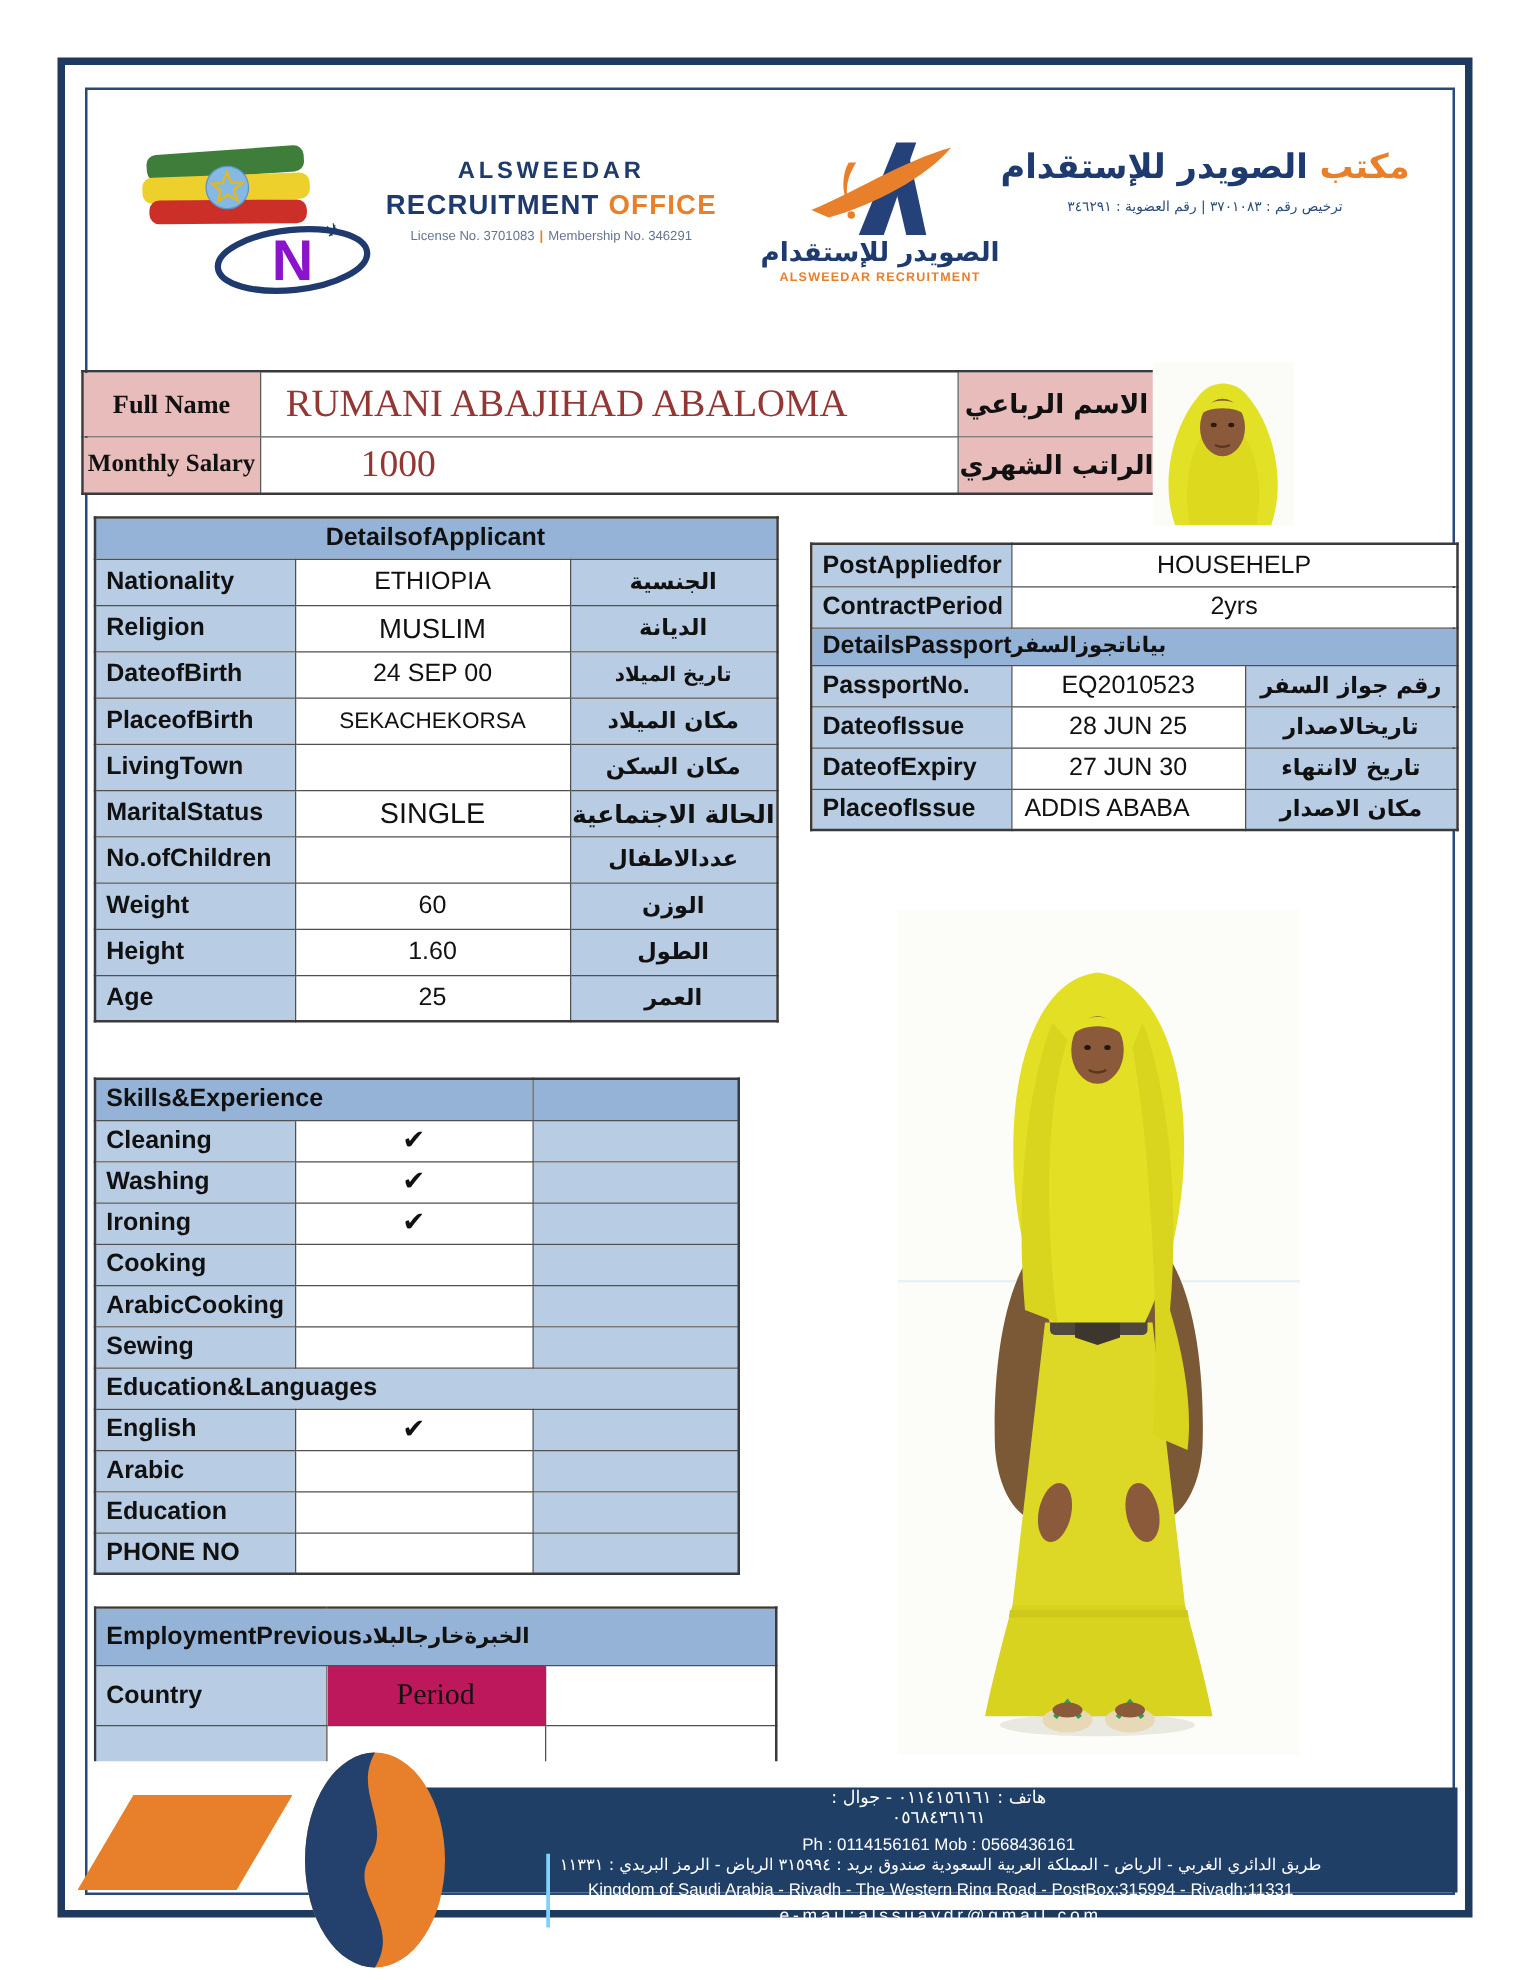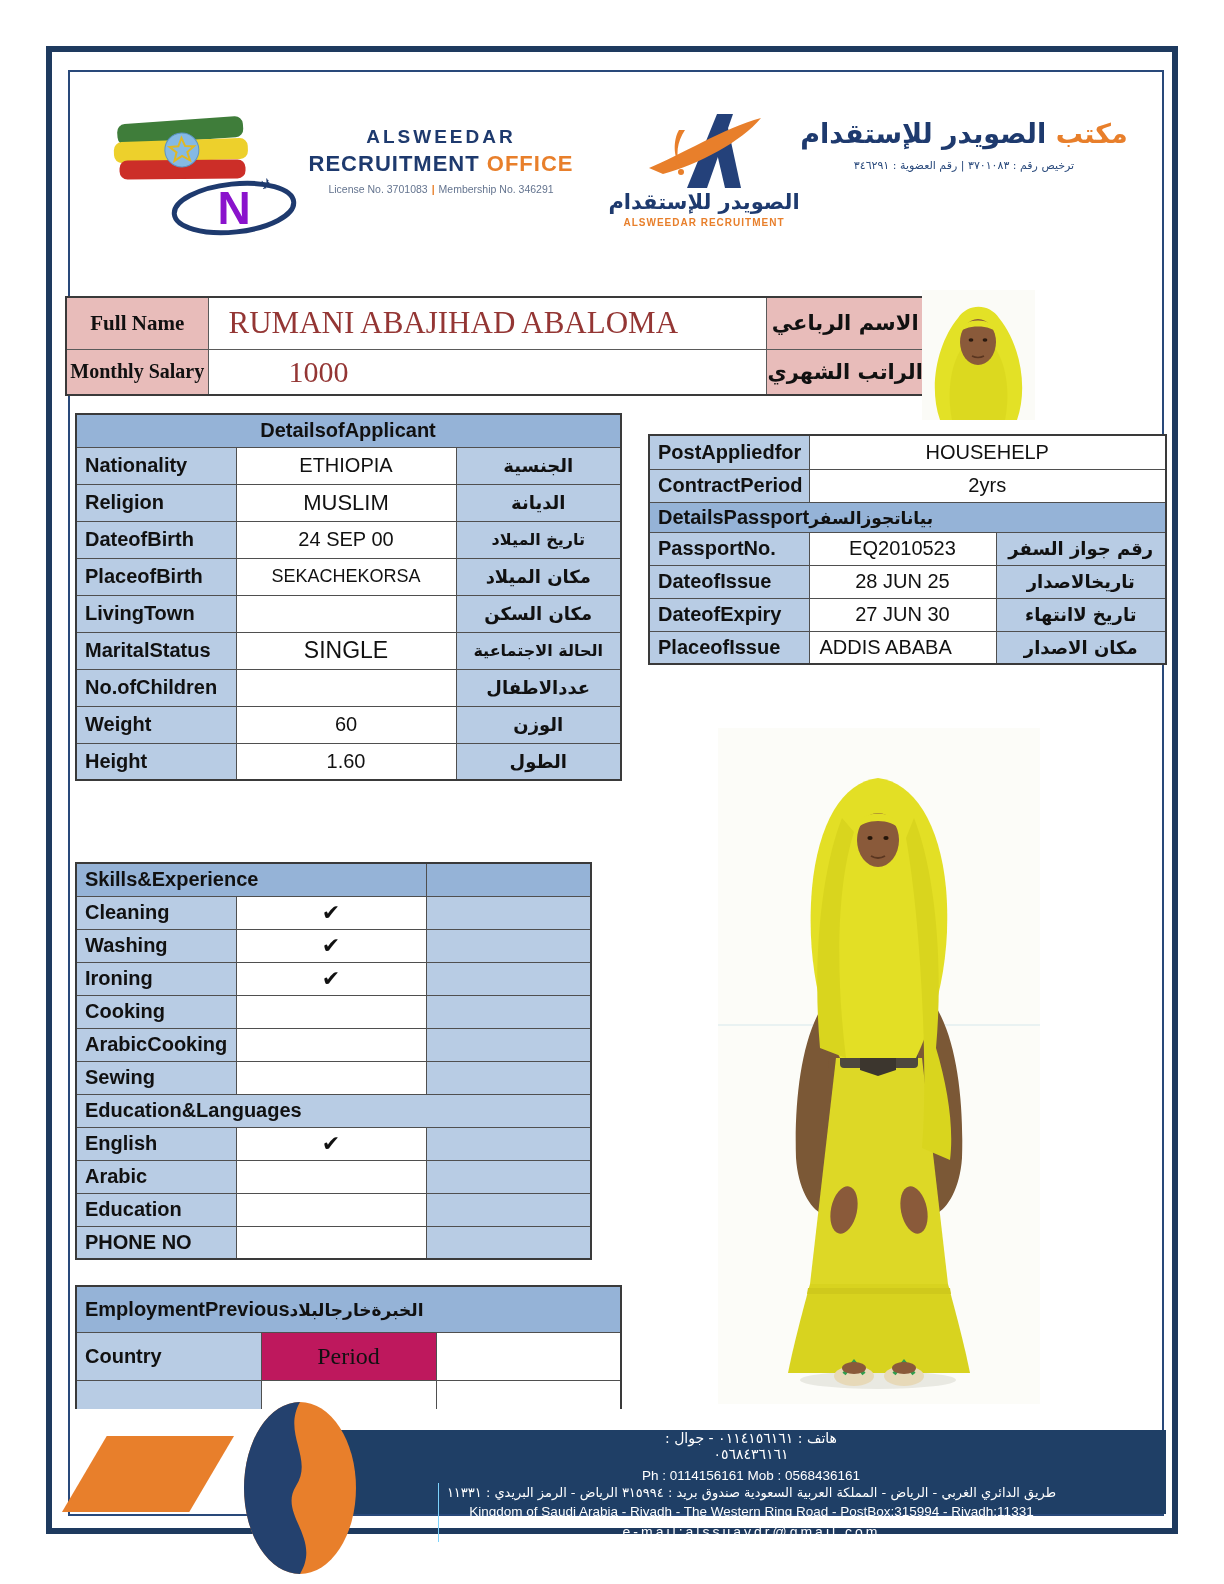--- a/index.html
+++ b/index.html
@@ -44,21 +44,21 @@
   .fn-label{font-family:"Liberation Serif",serif;font-weight:bold;font-size:21px;text-align:center;}
   .fn-value{font-family:"Liberation Serif",serif;font-size:31px;color:#943634;text-align:left;padding-left:20px;}
   .sal-value{font-family:"Liberation Serif",serif;font-size:30px;color:#943634;text-align:left;padding-left:80px;}
   .fn-arabic{font-weight:bold;font-size:21px;text-align:center;direction:rtl;font-family:"DejaVu Sans",sans-serif;}
   .check{font-family:"DejaVu Sans",sans-serif;font-weight:bold;font-size:22px;text-align:center;}
   .mixed-hdr span{vertical-align:middle;}
   .period-cell{font-family:"Liberation Serif",serif;font-size:24px;text-align:center;background:#be185d;}
   
   .footer-band{left:336px;top:1430px;width:830px;height:84px;background:#1f3f66;display:flex;align-items:center;color:#fff;flex-direction:column;}
   .footer-left{width:232px;text-align:center;padding:0 6px;box-sizing:border-box;}
-  .footer-right{flex:1;text-align:center;border-left:1px solid #7dd3fc;padding:2px 8px;box-sizing:border-box;}
+  .footer-right{flex:1;text-align:center;border-left:3px solid #7dd3fc;padding:2px 8px;box-sizing:border-box;}
   .phone-ar{font-size:14px;direction:rtl;}
   .phone-en{font-size:13.5px;margin-top:6px;}
   .addr-ar{font-size:13px;direction:rtl;}
   .addr-en{font-size:13.5px;margin-top:4px;}
   .email{font-size:14px;letter-spacing:3px;margin-top:5px;}
   .trapezoid{left:62px;top:1436px;width:172px;height:76px;background:#e87f2b;
     clip-path:polygon(26% 0,100% 0,74% 100%,0 100%);}
   .emp-wrap{left:75px;top:1285px;width:549px;height:124px;overflow:hidden;}
 </style>
 </head>
@@ -182,36 +182,41 @@
     <td class="arb">مكان الميلاد</td>
   </tr>
   <tr style="height:37px;">
     <td class="lbl">LivingTown</td>
     <td class="val"></td>
     <td class="arb">مكان السكن</td>
   </tr>
   <tr style="height:37px;">
     <td class="lbl">MaritalStatus</td>
     <td class="val" style="font-size:23px;">SINGLE</td>
-    <td class="arb" style="font-size:16px;">الحالة الاجتماعية</td>
+    <td class="arb" style="font-size:20px;">الحالة الاجتماعية</td>
   </tr>
   <tr style="height:37px;">
     <td class="lbl">No.ofChildren</td>
     <td class="val"></td>
     <td class="arb">عددالاطفال</td>
   </tr>
   <tr style="height:37px;">
     <td class="lbl">Weight</td>
     <td class="val">60</td>
     <td class="arb">الوزن</td>
   </tr>
   <tr style="height:37px;">
     <td class="lbl">Height</td>
     <td class="val">1.60</td>
     <td class="arb">الطول</td>
+  </tr>
+  <tr style="height:37px;">
+    <td class="lbl">Age</td>
+    <td class="val">25</td>
+    <td class="arb">العمر</td>
   </tr>
 </tbody>
   </table>
 
 <table class="tbl" style="left:648px;top:434px;">
   <colgroup>
       <col style="width:160px">
       <col style="width:187px">
       <col style="width:170px">
     </colgroup>

